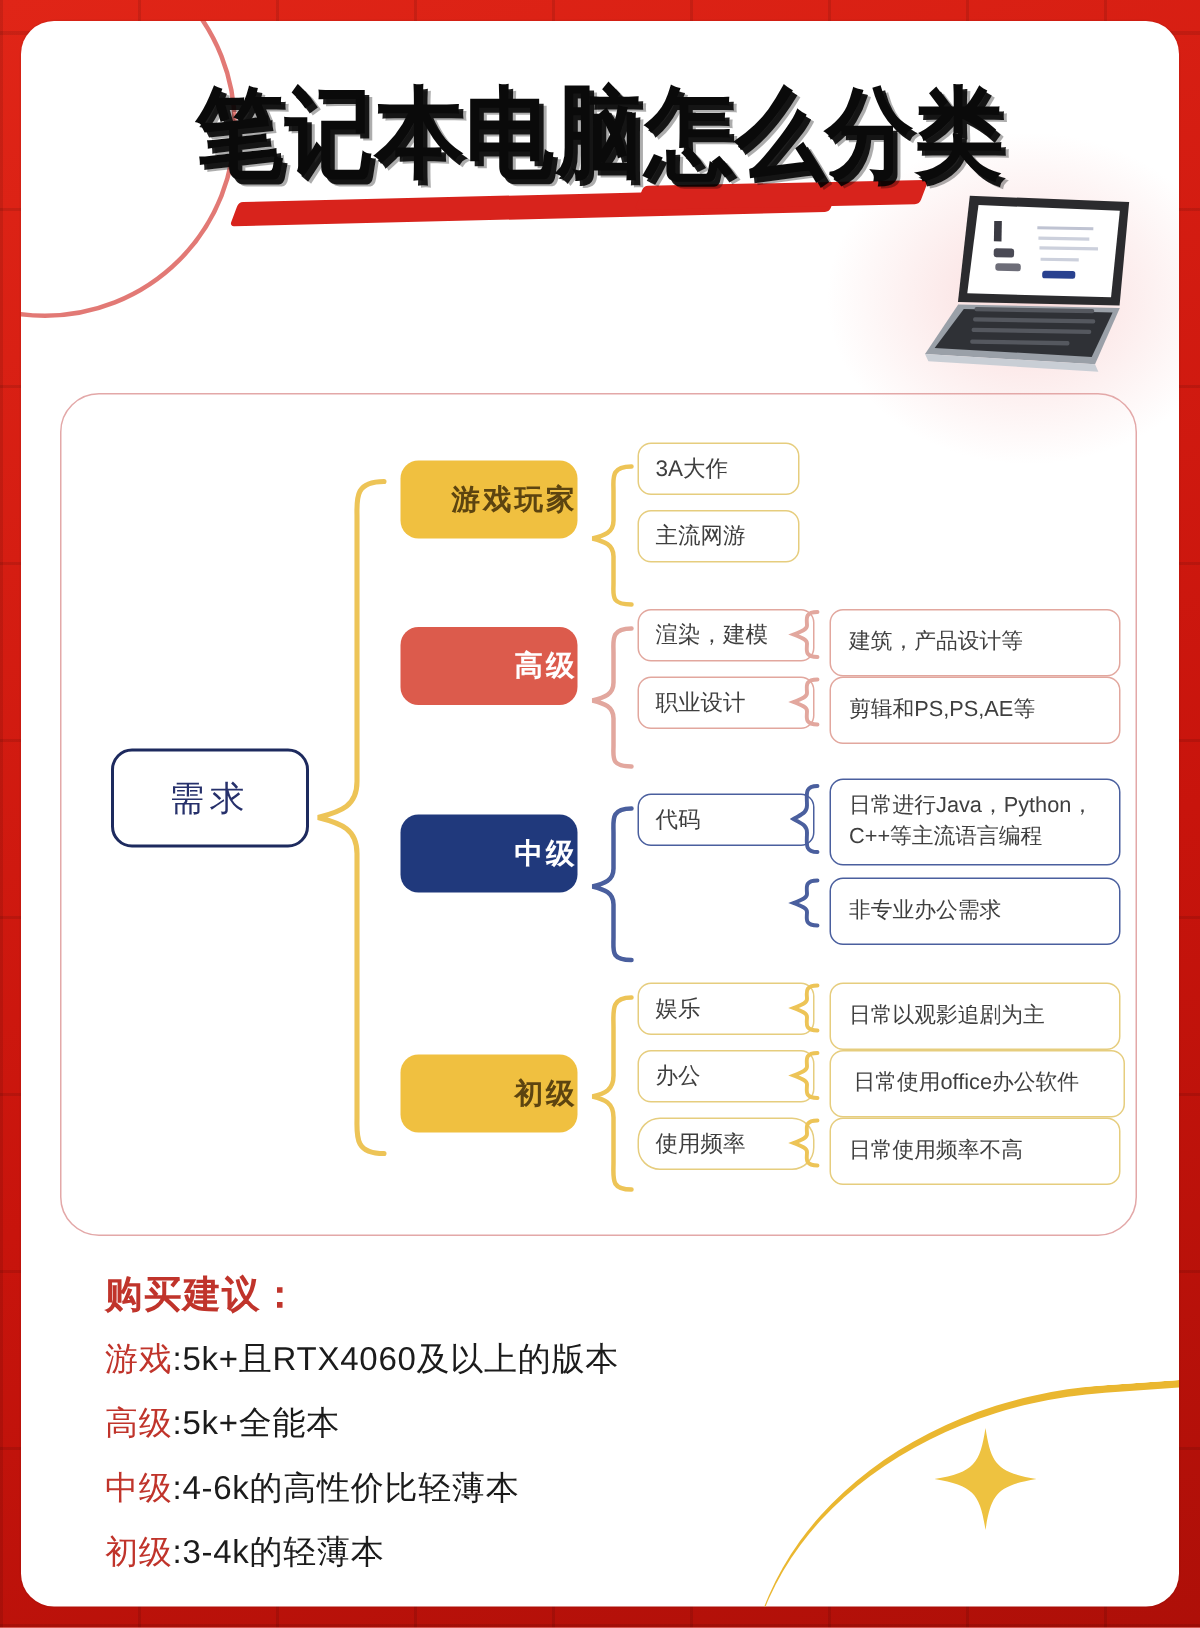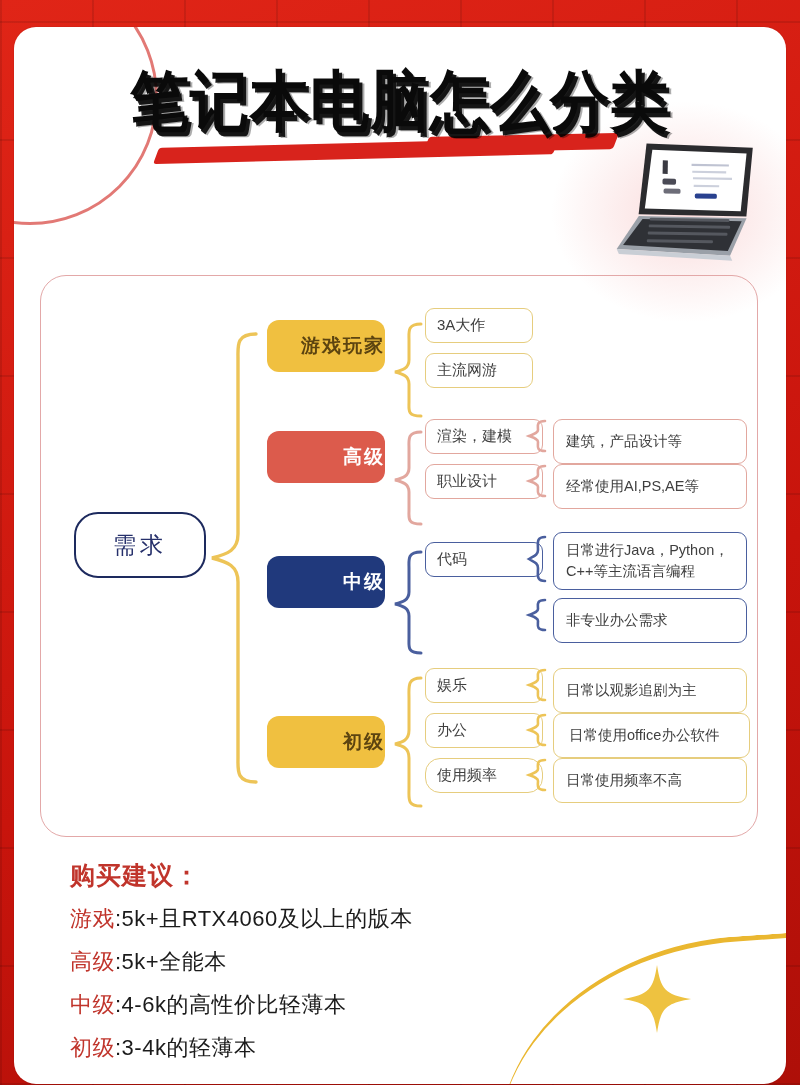--- a/index.html
+++ b/index.html
@@ -18,21 +18,20 @@
     background:
       repeating-linear-gradient(90deg, rgba(0,0,0,.10) 0 2px, rgba(0,0,0,0) 2px 92px),
       repeating-linear-gradient(0deg, rgba(0,0,0,.10) 0 2px, rgba(0,0,0,0) 2px 118px),
       linear-gradient(160deg,#e02517 0%,#c8140c 60%,#ae0f08 100%);
   }
 
   .card{
     position:absolute;left:14px;top:14px;width:772px;height:1057px;
     background:#fff;border-radius:22px;overflow:hidden;
     box-shadow:0 0 0 1px rgba(0,0,0,.04);
-    margin-top:13px;
   }
 
   
   .deco-circle{
     position:absolute;left:-112px;top:-58px;width:250px;height:250px;
     border:3px solid #e0726e;border-radius:50%;
     opacity:.95;
   }
   
   .deco-glow{
@@ -75,21 +74,21 @@
   
   .mindmap{
     position:absolute;left:26px;top:248px;width:716px;height:560px;
     border:1.5px solid #e3a8a8;border-radius:26px;
   }
   .mm-inner{position:absolute;inset:0;}
 
   
   .root-node{
     position:absolute;left:33px;top:236px;width:128px;height:62px;
-    border:2.4px solid #1d2a5e;border-radius:24px;background:#fff;
+    border:2.4px solid #1d2a5e;border-radius:14px;background:#fff;
     display:flex;align-items:center;justify-content:center;
     font-size:23px;color:#26306b;letter-spacing:4px;
   }
 
   
   .l1{
     position:absolute;width:118px;height:52px;border-radius:12px;
     display:flex;align-items:center;justify-content:flex-end;
     font-size:19px;font-weight:700;letter-spacing:2px;color:#fff;
   }
@@ -220,21 +219,21 @@
         <svg class="brace" style="left:484px;top:142px;width:24px;height:36px;" viewBox="0 0 24 36" fill="none">
           <path d="M20 3 C11 3 13 8 13 12 C13 15 9 16 4 18 C9 20 13 21 13 24 C13 28 11 33 20 33" stroke="#e2a79e" stroke-width="2.6" stroke-linecap="round"></path>
         </svg>
         <svg class="brace" style="left:484px;top:187px;width:24px;height:36px;" viewBox="0 0 24 36" fill="none">
           <path d="M20 3 C11 3 13 8 13 12 C13 15 9 16 4 18 C9 20 13 21 13 24 C13 28 11 33 20 33" stroke="#e2a79e" stroke-width="2.6" stroke-linecap="round"></path>
         </svg>
         <div class="l3 r" style="left:512px;top:143px;width:168px;height:33px;">
           <span>建筑，产品设计等</span>
         </div>
         <div class="l3 r" style="left:512px;top:188px;width:168px;height:33px;">
-          <span>经常使用AI,PS,AE等</span>
+          <span>剪辑和PS,PS,AE等</span>
         </div>
 
         <div class="l1 mid">
           <span>中级</span>
         </div>
         <svg class="brace" style="left:350px;top:272px;width:34px;height:110px;" viewBox="0 0 34 110" fill="none">
           <path d="M30 4 C16 4 18 12 18 20 L18 44 C18 52 12 54 4 56 C12 58 18 60 18 68 L18 90 C18 99 16 105 30 105" stroke="#4a5f9e" stroke-width="3" stroke-linecap="round"></path>
         </svg>
         <div class="l2 b" style="left:384px;top:266px;width:94px;">
           <span>代码</span>

